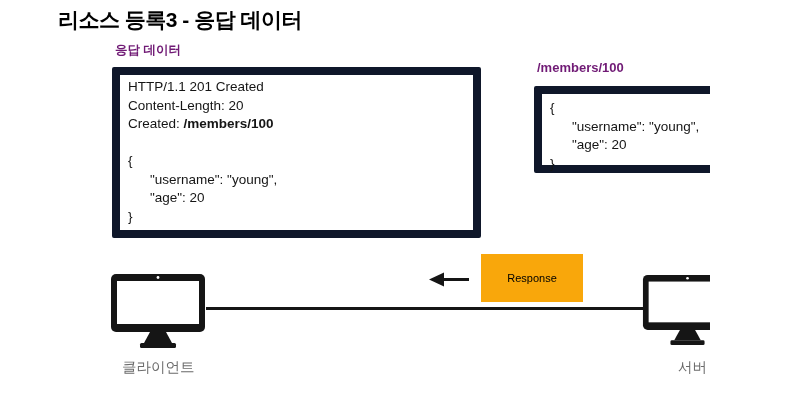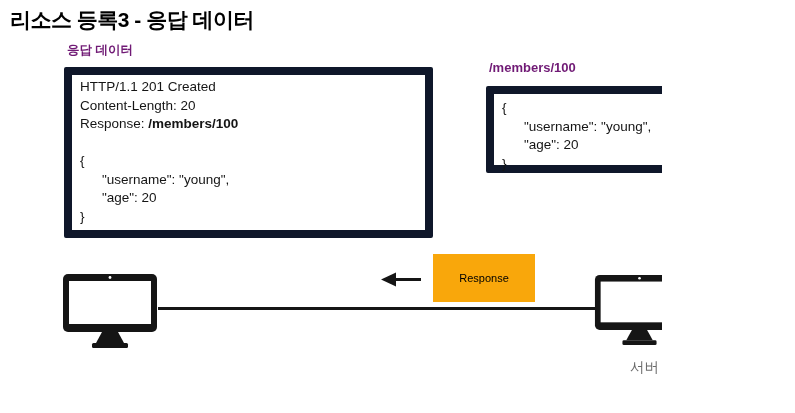--- a/index.html
+++ b/index.html
@@ -7,20 +7,21 @@
   body {
     font-family: "Liberation Sans", "DejaVu Sans", sans-serif;
     color: #111;
   }
   .canvas {
     position: relative;
     width: 662px;
     height: 413px;
     background: #ffffff;
     overflow: hidden;
+    margin-left: 48px;
   }
   .page-title {
     position: absolute;
     left: 10px;
     top: 6px;
     font-size: 21px;
     font-weight: bold;
     letter-spacing: -0.5px;
     color: #000;
   }
@@ -83,21 +84,21 @@
 <body>
 
 <div class="canvas">
 
   <div class="page-title">리소스 등록3 - 응답 데이터</div>
 
   <div class="box-label main-box-label">응답 데이터</div>
   <div class="sketch-box main-box">
     <div class="line">HTTP/1.1 201 Created</div>
     <div class="line">Content-Length: 20</div>
-    <div class="line"><span>Response: </span><span class="bold">/members/100</span></div>
+    <div class="line"><span>Created: </span><span class="bold">/members/100</span></div>
     <div class="line"></div>
     <div class="line">{</div>
     <div class="line indent">"username": "young",</div>
     <div class="line indent">"age": 20</div>
     <div class="line">}</div>
   </div>
 
   <div class="box-label resource-box-label">/members/100</div>
   <div class="sketch-box resource-box">
     <div class="line">{</div>
@@ -114,20 +115,21 @@
 
   <div class="cable"></div>
 
   <svg class="monitor client-monitor" width="96" height="74" viewBox="0 0 96 74">
     <rect x="1" y="0" width="94" height="58" rx="5" fill="#151515"></rect>
     <rect x="7" y="7" width="82" height="43" fill="#ffffff"></rect>
     <circle cx="48" cy="3.5" r="1.4" fill="#ffffff"></circle>
     <polygon points="40,58 56,58 62,69 34,69" fill="#151515"></polygon>
     <rect x="30" y="69" width="36" height="5" rx="1.5" fill="#151515"></rect>
   </svg>
+  <div class="node-label client-label">클라이언트</div>
 
   <svg class="monitor server-monitor" width="91" height="74" viewBox="0 0 96 74">
     <rect x="1" y="0" width="94" height="58" rx="5" fill="#151515"></rect>
     <rect x="7" y="7" width="82" height="43" fill="#ffffff"></rect>
     <circle cx="48" cy="3.5" r="1.4" fill="#ffffff"></circle>
     <polygon points="40,58 56,58 62,69 34,69" fill="#151515"></polygon>
     <rect x="30" y="69" width="36" height="5" rx="1.5" fill="#151515"></rect>
   </svg>
   <div class="node-label server-label">서버</div>
 

